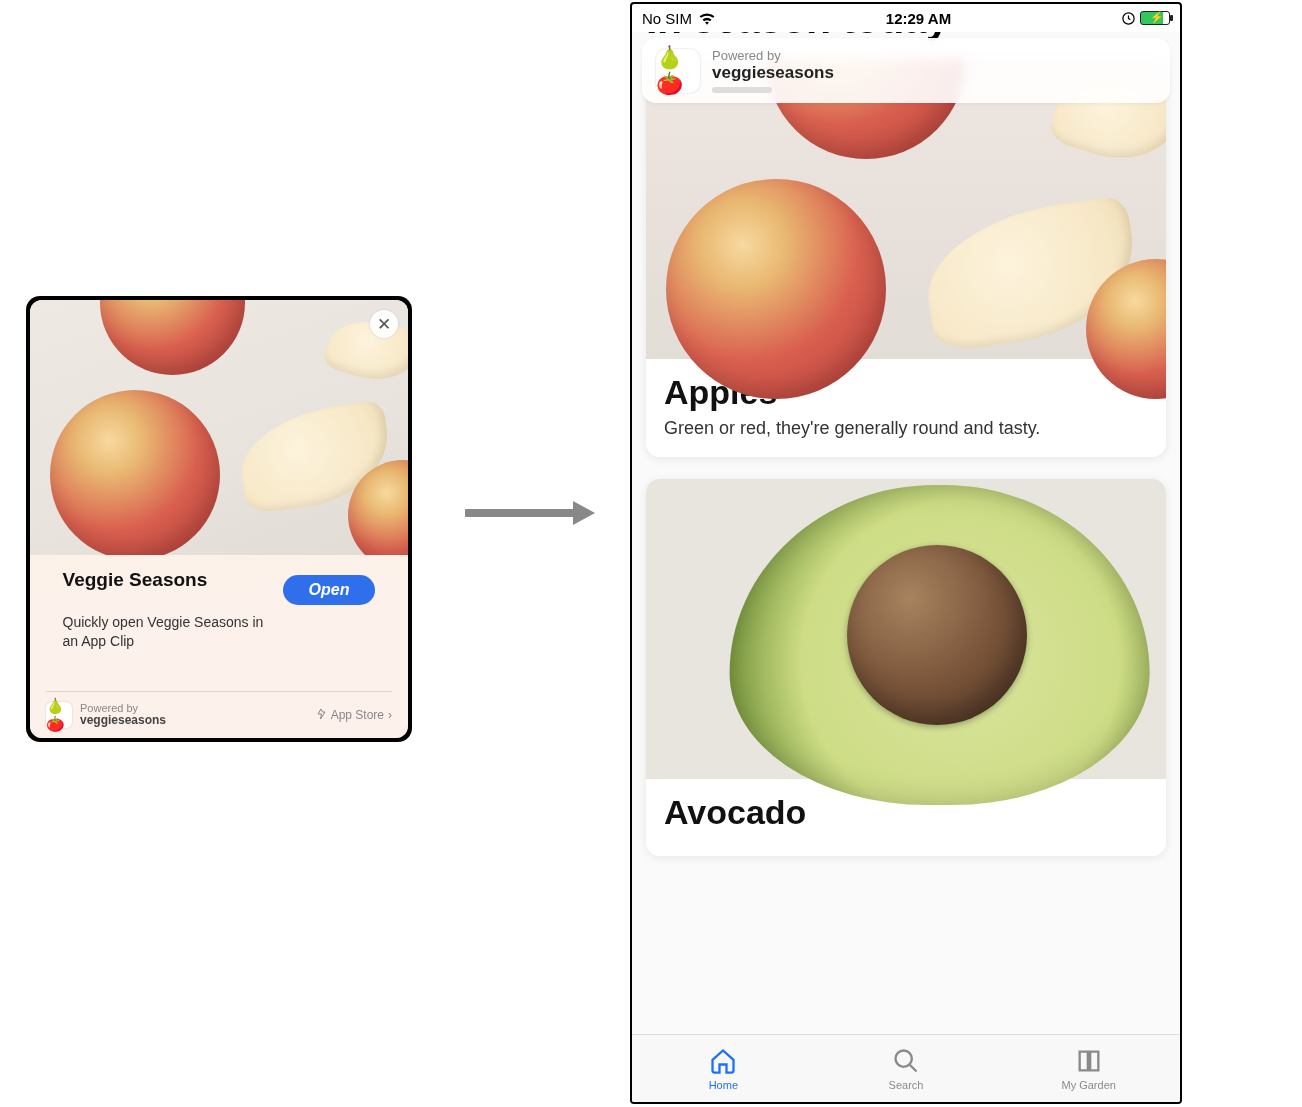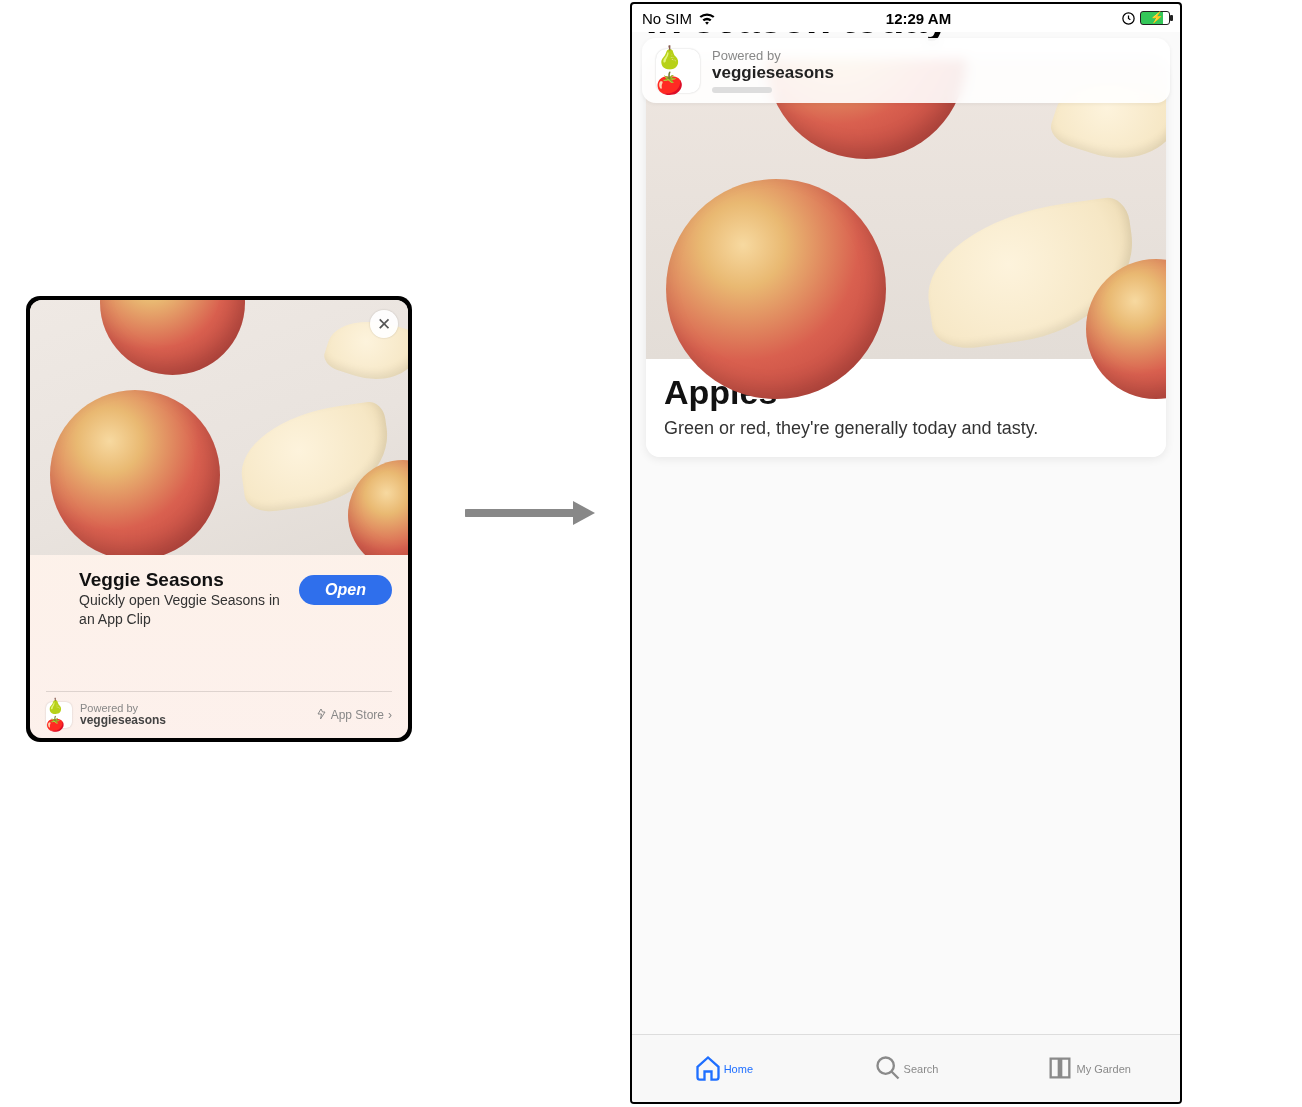--- a/index.html
+++ b/index.html
@@ -59,24 +59,24 @@
     flex: 1;
     padding: 14px 16px 10px 16px;
     background: linear-gradient(180deg, rgba(255,241,232,0.7), rgba(255,240,235,0.7));
     display: flex;
     flex-direction: column;
     position: relative;
   }
   .clip-title-row {
     display: flex;
     align-items: flex-start;
-    justify-content: flex-end;
+    justify-content: center;
   }
   .clip-title { font-size: 19px; font-weight: 700; color: #111; }
-  .clip-sub   { font-size: 14px; color: #333; margin-top: 0; max-width: 220px; line-height: 1.35; }
+  .clip-sub   { font-size: 14px; color: #333; margin-top: 22px; max-width: 220px; line-height: 1.35; }
   .clip-open {
     background: #2f6fec;
     color: #fff;
     border: none;
     border-radius: 20px;
     padding: 6px 26px;
     font-size: 16px;
     font-weight: 600;
     cursor: pointer;
     margin-top: 6px;
@@ -215,21 +215,21 @@
   
   .tab-bar {
     height: 68px;
     border-top: 1px solid #ddd;
     display: flex;
     background: rgba(248,248,248,0.95);
   }
   .tab {
     flex: 1;
     display:flex;
-    flex-direction:row;
+    flex-direction:column;
     align-items:center;
     justify-content:center;
     gap:2px;
     font-size: 11px;
     color:#8a8a8a;
     cursor: pointer;
   }
   .tab.active { color:#1f6fff; }
   .tab svg { width:28px; height:28px; }
 
@@ -359,24 +359,34 @@
       <div class="veg-card">
         <div class="card-image apple-bg">
           <div class="apple p2"></div>
           <div class="slice p2"></div>
           <div class="apple p1"></div>
           <div class="slice p1"></div>
           <div class="apple p3"></div>
         </div>
         <div class="card-caption">
           <div class="card-title">Apples</div>
-          <div class="card-sub">Green or red, they're generally today and tasty.</div>
-        </div>
-      </div>
-
+          <div class="card-sub">Green or red, they're generally round and tasty.</div>
+        </div>
+      </div>
+
+      <div class="veg-card">
+        <div class="card-image" style="background:#e8e5df">
+          <div class="avo-half"></div>
+          <div class="avo-pit"></div>
+        </div>
+        <div class="card-caption">
+          <div class="card-title">Avocado</div>
+          <div class="card-sub"></div>
+        </div>
+      </div>
     </div>
 
     <div class="banner">
       <div class="banner-icon">🍐🍅</div>
       <div class="banner-text">
         <span class="banner-pb">Powered by</span>
         <span class="banner-name">veggieseasons</span>
         <span class="banner-bar"></span>
       </div>
     </div>

